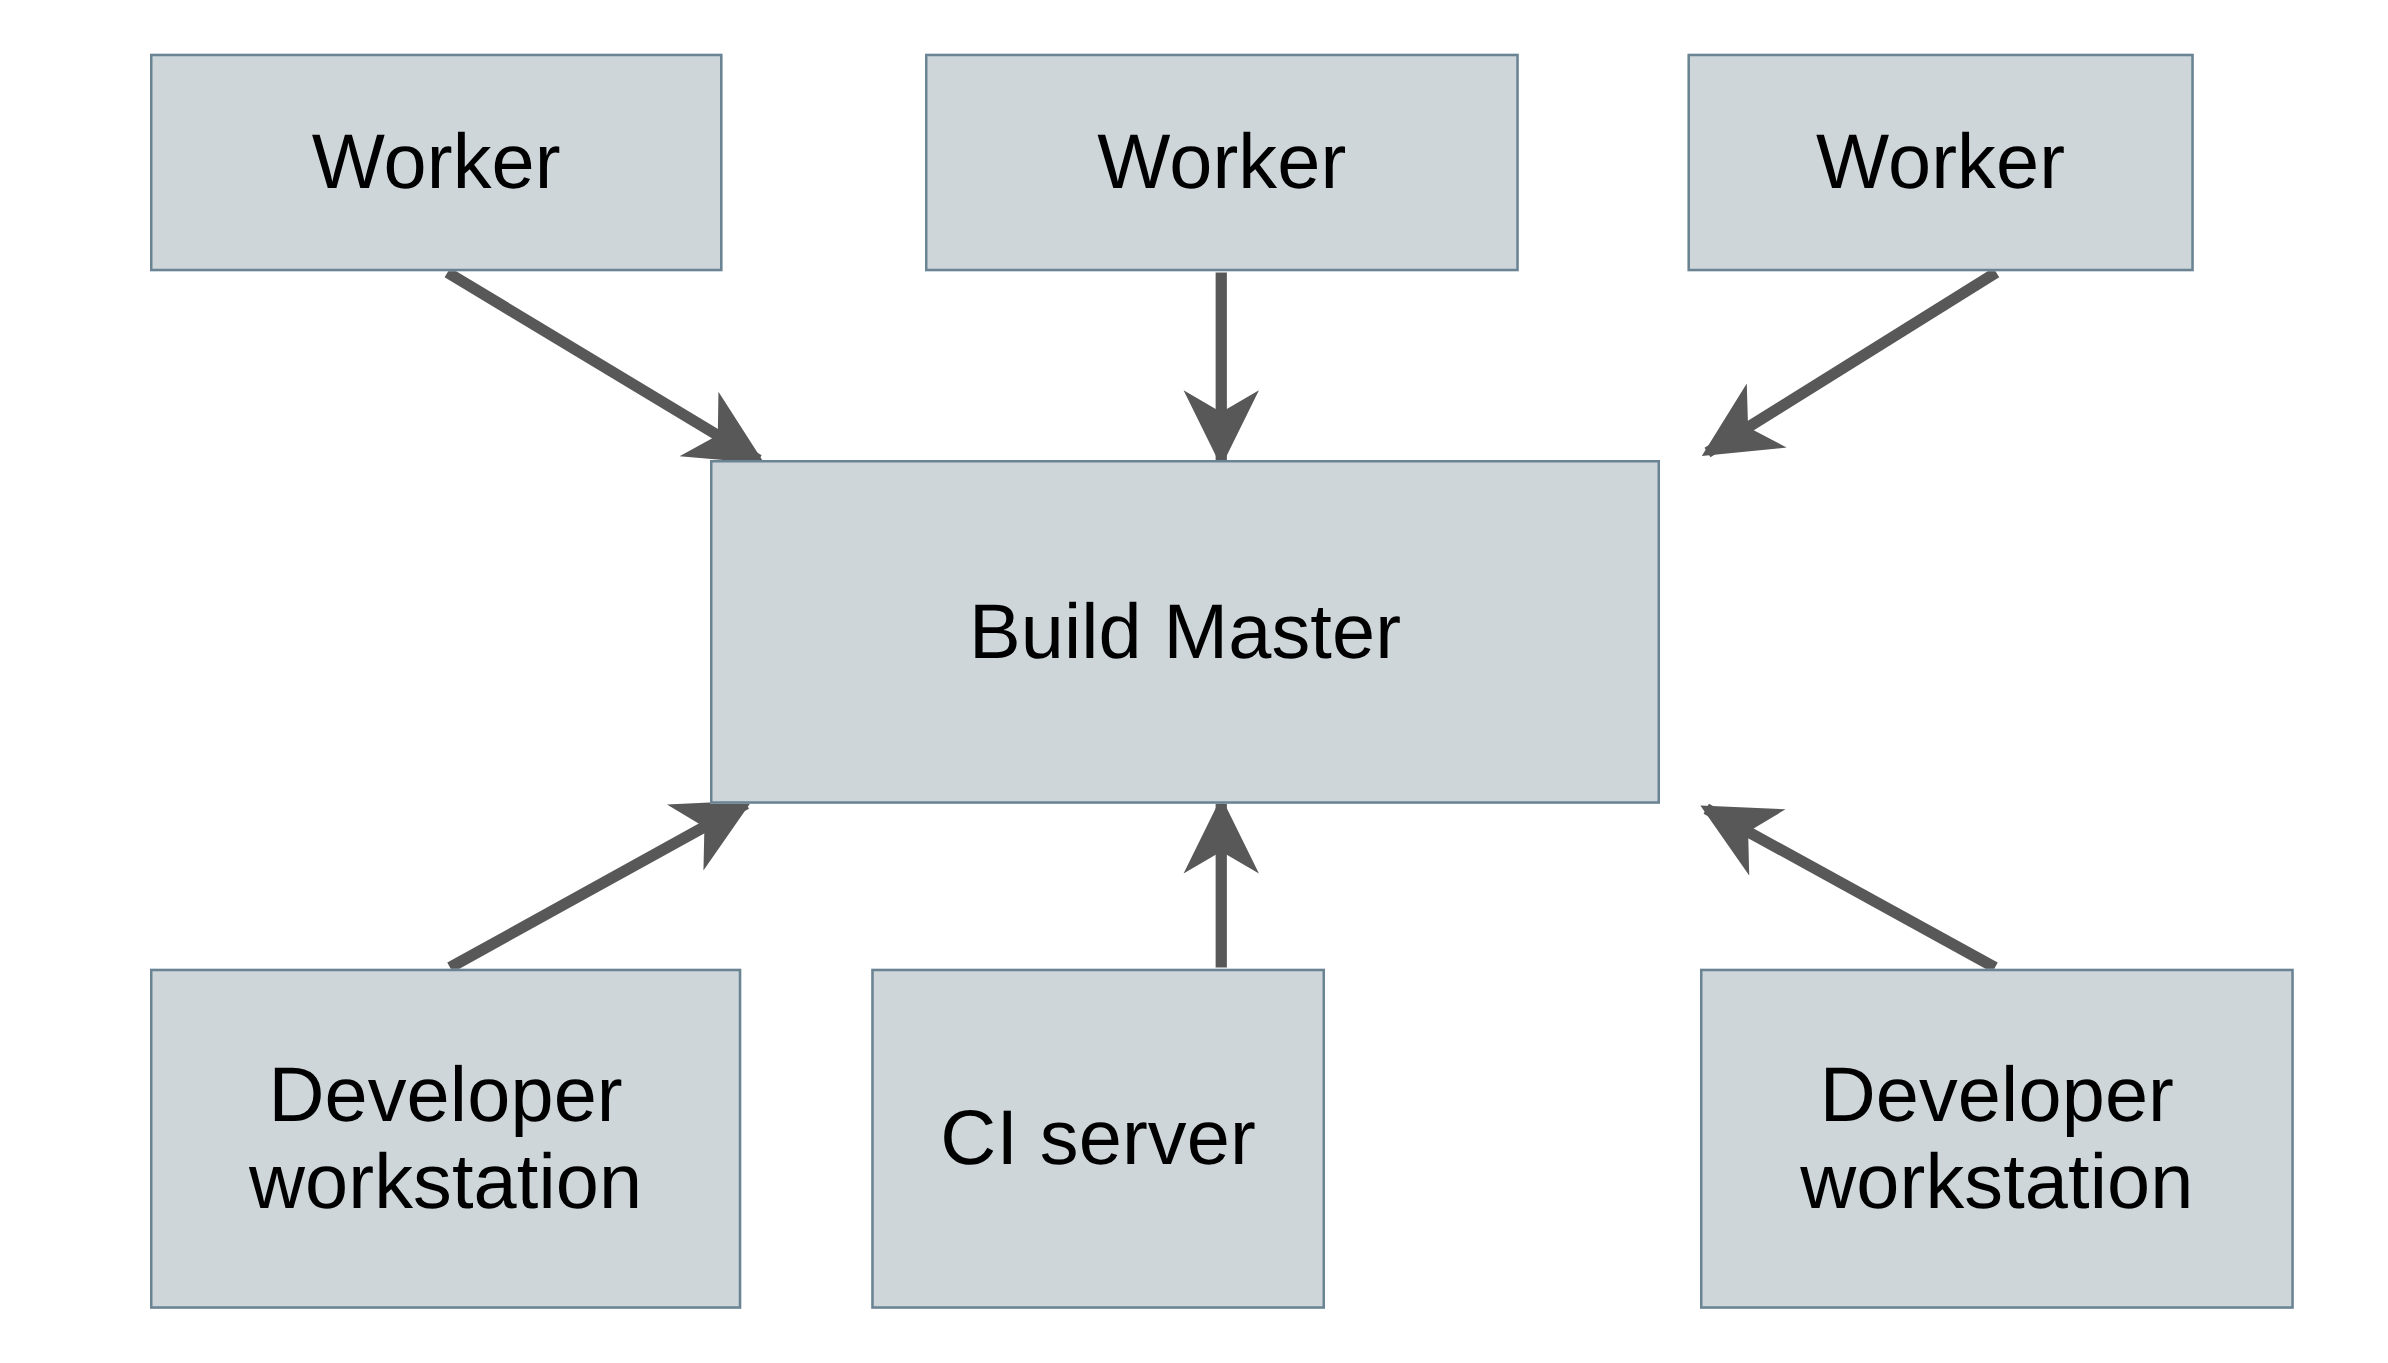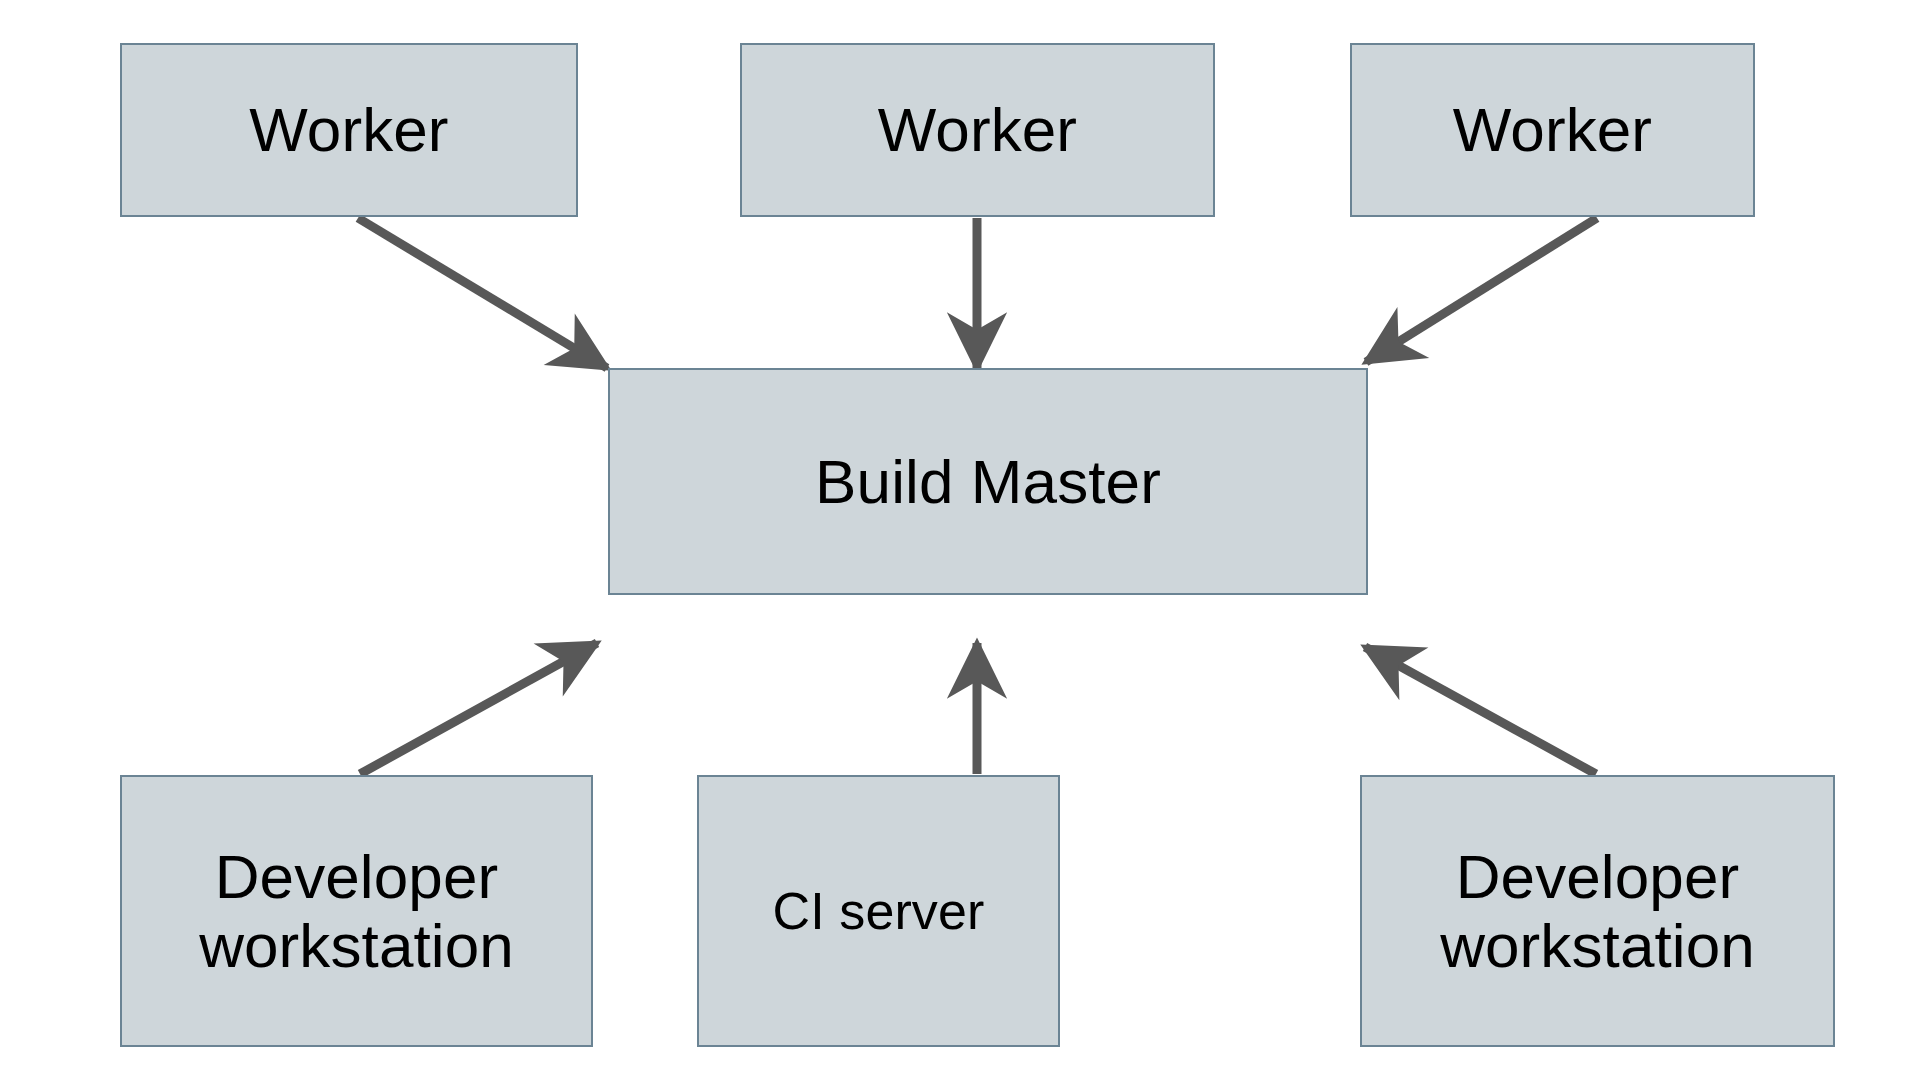--- a/index.html
+++ b/index.html
@@ -67,21 +67,21 @@
         <line x1="360" y1="774" x2="597" y2="643" stroke="#585858" stroke-width="9" marker-end="url(#swept-arrowhead)"></line>
         <line x1="977" y1="774" x2="977" y2="643" stroke="#585858" stroke-width="9" marker-end="url(#swept-arrowhead)"></line>
         <line x1="1596" y1="774" x2="1365" y2="647" stroke="#585858" stroke-width="9" marker-end="url(#swept-arrowhead)"></line>
       </g>
   </svg>
 
   <div id="node-layer">
       <div class="node" style="left: 120px; top: 43px; width: 458px; height: 174px; background: rgb(206, 214, 218); border-color: rgb(107, 132, 148); border-width: 2px; color: rgb(0, 0, 0);"><span class="node-label" style="font-size: 62px;">Worker</span></div>
       <div class="node" style="left: 740px; top: 43px; width: 475px; height: 174px; background: rgb(206, 214, 218); border-color: rgb(107, 132, 148); border-width: 2px; color: rgb(0, 0, 0);"><span class="node-label" style="font-size: 62px;">Worker</span></div>
       <div class="node" style="left: 1350px; top: 43px; width: 405px; height: 174px; background: rgb(206, 214, 218); border-color: rgb(107, 132, 148); border-width: 2px; color: rgb(0, 0, 0);"><span class="node-label" style="font-size: 62px;">Worker</span></div>
-      <div class="node" style="left: 608px; top: 368px; width: 760px; height: 227px; background: rgb(206, 214, 218); border-color: rgb(107, 132, 148); border-width: 2px; color: rgb(0, 0, 0);"><span class="node-label" style="font-size: 62px;">Build Master</span></div>
+      <div class="node" style="left: 568px; top: 368px; width: 760px; height: 275px; background: rgb(206, 214, 218); border-color: rgb(107, 132, 148); border-width: 2px; color: rgb(0, 0, 0);"><span class="node-label" style="font-size: 62px;">Build Master</span></div>
       <div class="node" style="left: 120px; top: 775px; width: 473px; height: 272px; background: rgb(206, 214, 218); border-color: rgb(107, 132, 148); border-width: 2px; color: rgb(0, 0, 0);"><span class="node-label" style="font-size: 62px;">Developer
 workstation</span></div>
-      <div class="node" style="left: 697px; top: 775px; width: 363px; height: 272px; background: rgb(206, 214, 218); border-color: rgb(107, 132, 148); border-width: 2px; color: rgb(0, 0, 0);"><span class="node-label" style="font-size: 52px;">CI server</span></div>
+      <div class="node" style="left: 697px; top: 775px; width: 363px; height: 272px; background: rgb(206, 214, 218); border-color: rgb(107, 132, 148); border-width: 2px; color: rgb(0, 0, 0);"><span class="node-label" style="font-size: 62px;">CI server</span></div>
       <div class="node" style="left: 1360px; top: 775px; width: 475px; height: 272px; background: rgb(206, 214, 218); border-color: rgb(107, 132, 148); border-width: 2px; color: rgb(0, 0, 0);"><span class="node-label" style="font-size: 62px;">Developer
 workstation</span></div>
     </div>
 
 </div>
 
 </body></html>

